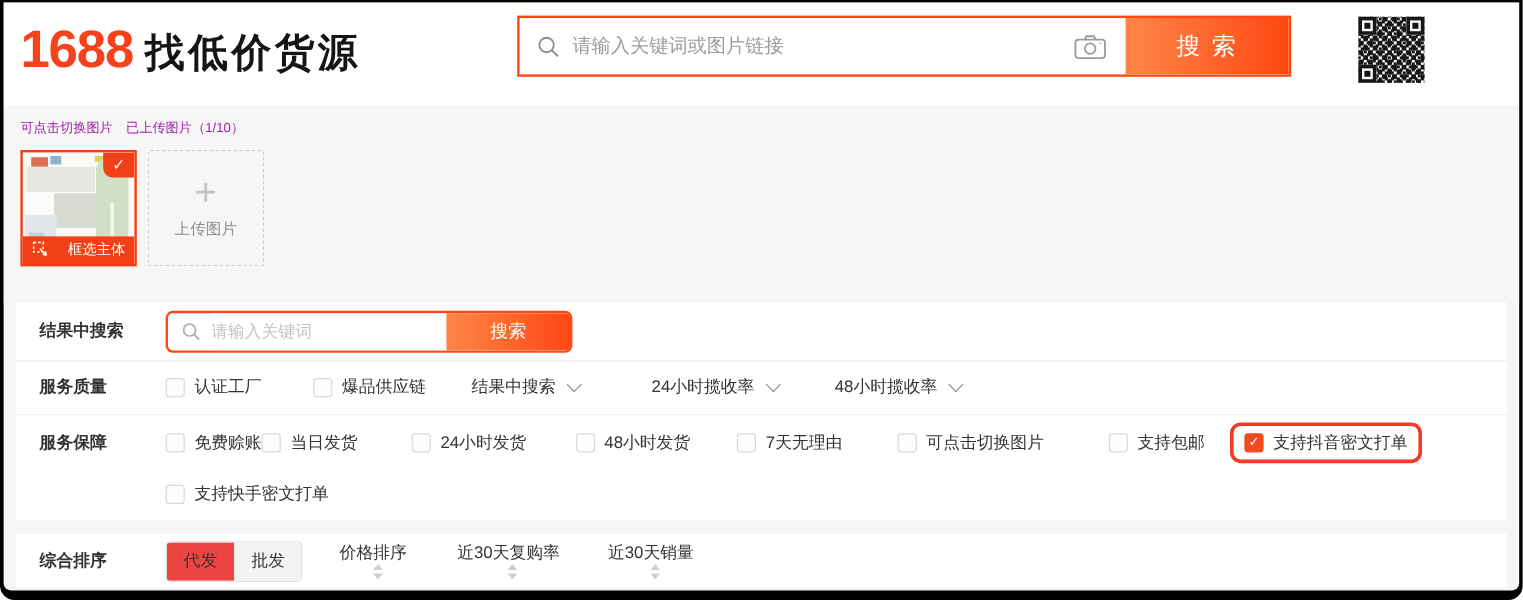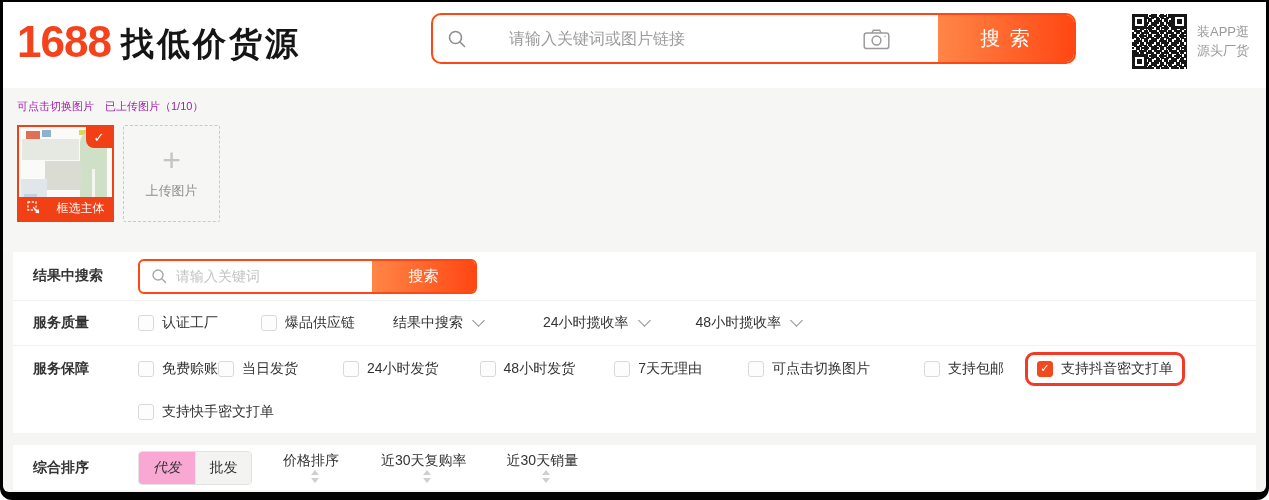--- a/index.html
+++ b/index.html
@@ -8,21 +8,21 @@
 
   .window { position:relative; width:1269px; height:500px; background:#000; border-radius:0 0 12px 12px; overflow:hidden; }
   .frame  { position:absolute; left:3px; top:2px; width:1263px; height:490px; background:#f5f5f3; border-radius:0 0 6px 6px; overflow:hidden; }
 
   
   .header { position:relative; height:86px; background:#fff; }
   .logo { position:absolute; left:14px; top:16px; display:flex; align-items:flex-end; cursor:pointer; }
   .logo-num { font-size:44px; line-height:48px; font-weight:900; color:var(--logo-orange,#f5421d); letter-spacing:-1px; }
   .logo-txt { font-size:33px; line-height:44px; font-weight:900; color:#151515; margin-left:10px; letter-spacing:3px; }
 
-  .searchbar { position:absolute; left:428px; top:11px; width:645px; height:51px; border:2px solid var(--brand-orange,#ff4713); border-radius:10px; background:#fff; display:flex; align-items:center; overflow:hidden;gap:32px; }
+  .searchbar { position:absolute; left:428px; top:11px; width:645px; height:51px; border:2px solid var(--brand-orange,#ff4713); border-radius:0; background:#fff; display:flex; align-items:center; overflow:hidden; }
   .searchbar .mag { margin:0 10px 0 14px; flex:0 0 auto; display:flex; }
   .searchbar input { flex:1; border:none; outline:none; font-size:16px; color:#333; font-family:inherit; background:transparent; }
   .searchbar input::placeholder { color:#9c9c9c; }
   .cam-btn { flex:0 0 auto; margin:0 16px 0 8px; cursor:pointer; display:flex; background:none; border:none; }
   .search-btn { flex:0 0 136px; height:100%; border:none; background:linear-gradient(90deg,#ff8647,var(--brand-orange,#f6490f)); color:#fff; font-size:20px; font-weight:500; letter-spacing:2px; cursor:pointer; font-family:inherit; }
 
   .qr-area { position:absolute; left:1128px; top:11px; display:flex; }
   .qr { position:relative; width:57px; height:57px; background:#fff; flex:0 0 auto; }
   .qr-noise { position:absolute; inset:1px;
     background-image:repeating-conic-gradient(#161616 0% 25%, transparent 0% 50%),repeating-conic-gradient(#161616 0% 25%, transparent 0% 50%);
@@ -81,21 +81,21 @@
 
   .dd-item { display:flex; align-items:center; cursor:pointer; }
   .dd-label { font-size:14px; color:#333; white-space:nowrap; }
   .chev { width:9px; height:9px; border-right:1.5px solid #8c8c8c; border-bottom:1.5px solid #8c8c8c; transform:rotate(45deg); margin:-5px 0 0 11px; }
 
   
   .sort-bar { margin:12px 10px 0; height:45px; background:#fff; display:flex; align-items:center; padding-left:20px; }
   .sort-label { flex:0 0 105px; font-size:14px; font-weight:700; color:#333; }
   .segmented { display:flex; height:34px; border:1px solid #e2e2e0; border-radius:4px; overflow:hidden; }
   .seg { width:56px; display:flex; align-items:center; justify-content:center; font-size:14px; color:#333; background:#f3f3f1; cursor:pointer; }
-  .seg.active { background:#f9a8d4;font-style:italic; }
+  .seg.active { background:#ef4444; }
   .seg + .seg { border-left:1px solid #eaeae8; }
   .sort-opt { display:flex; align-items:center; cursor:pointer;flex-direction:column; }
   .sort-opt-label { font-size:14px; color:#333; white-space:nowrap; }
   .arrows { display:flex; flex-direction:column; gap:3px; margin-left:7px; }
   .tri-up   { width:0; height:0; border-left:4px solid transparent; border-right:4px solid transparent; border-bottom:5px solid #cfcfcd; }
   .tri-down { width:0; height:0; border-left:4px solid transparent; border-right:4px solid transparent; border-top:5px solid #cfcfcd; }
 </style>
 </head>
 <body>
 
@@ -127,24 +127,20 @@
       <button class="search-btn">搜 索</button>
     </div>
 
     <div class="qr-area">
       <div class="qr">
         <i class="qr-noise"></i>
         <i class="finder tl"></i>
         <i class="finder tr"></i>
         <i class="finder bl"></i>
       </div>
-      <div class="qr-caption">
-        <div>装APP逛</div>
-        <div>源头厂货</div>
-      </div>
     </div>
   </div>
 
   <div class="upload-section">
     <div class="hints">
       <span>可点击切换图片</span>
       <span>已上传图片（1/10）</span>
     </div>
     <div class="tiles">
       <div class="thumb-tile">

